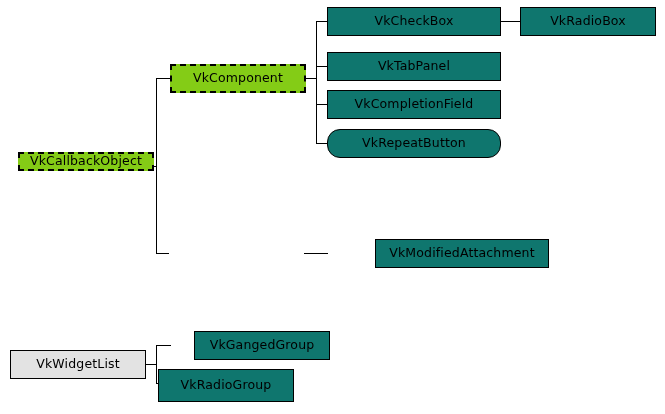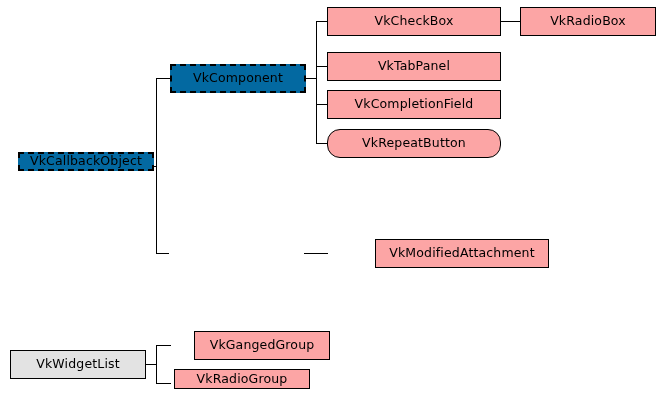--- a/index.html
+++ b/index.html
@@ -22,25 +22,25 @@
     align-items: center;
     justify-content: center;
     font-size: 12.5px;
     line-height: 1;
     color: #000000;
     letter-spacing: 0.15px;
     white-space: nowrap;
   }
   .node.solid {
     border: 1px solid #000000;
-    background: #fca5a5;
+    background: #0f766e;
   }
   .node.dashed {
     border: 2px dashed #000000;
-    background: #0369a1;
+    background: #84cc16;
   }
   .node.solid.filled {
     background: #e3e3e3;
   }
   .edge {
     position: absolute;
     background: #000000;
   }
   .edge.h { height: 1px; }
   .edge.v { width: 1px; }
@@ -85,15 +85,15 @@
 
   <div class="node solid" style="left:327px; top:129px; width:174px; height:29px;border-radius:13px;">VkRepeatButton</div>
 
 
   <div class="node solid" style="left:327px; top:239px; width:174px; height:29px;margin-left:48px;">VkModifiedAttachment</div>
 
   <div class="node solid filled" style="left:10px; top:350px; width:136px; height:29px;">VkWidgetList</div>
 
   <div class="node solid" style="left:170px; top:331px; width:136px; height:29px;margin-left:24px;">VkGangedGroup</div>
 
-  <div class="node solid" style="left:174px; top:369px; width:136px; height:20px;">VkRadioGroup</div>
+  <div class="node solid" style="left:158px; top:369px; width:136px; height:33px;">VkRadioGroup</div>
 
 </div>
 
 </body></html>

